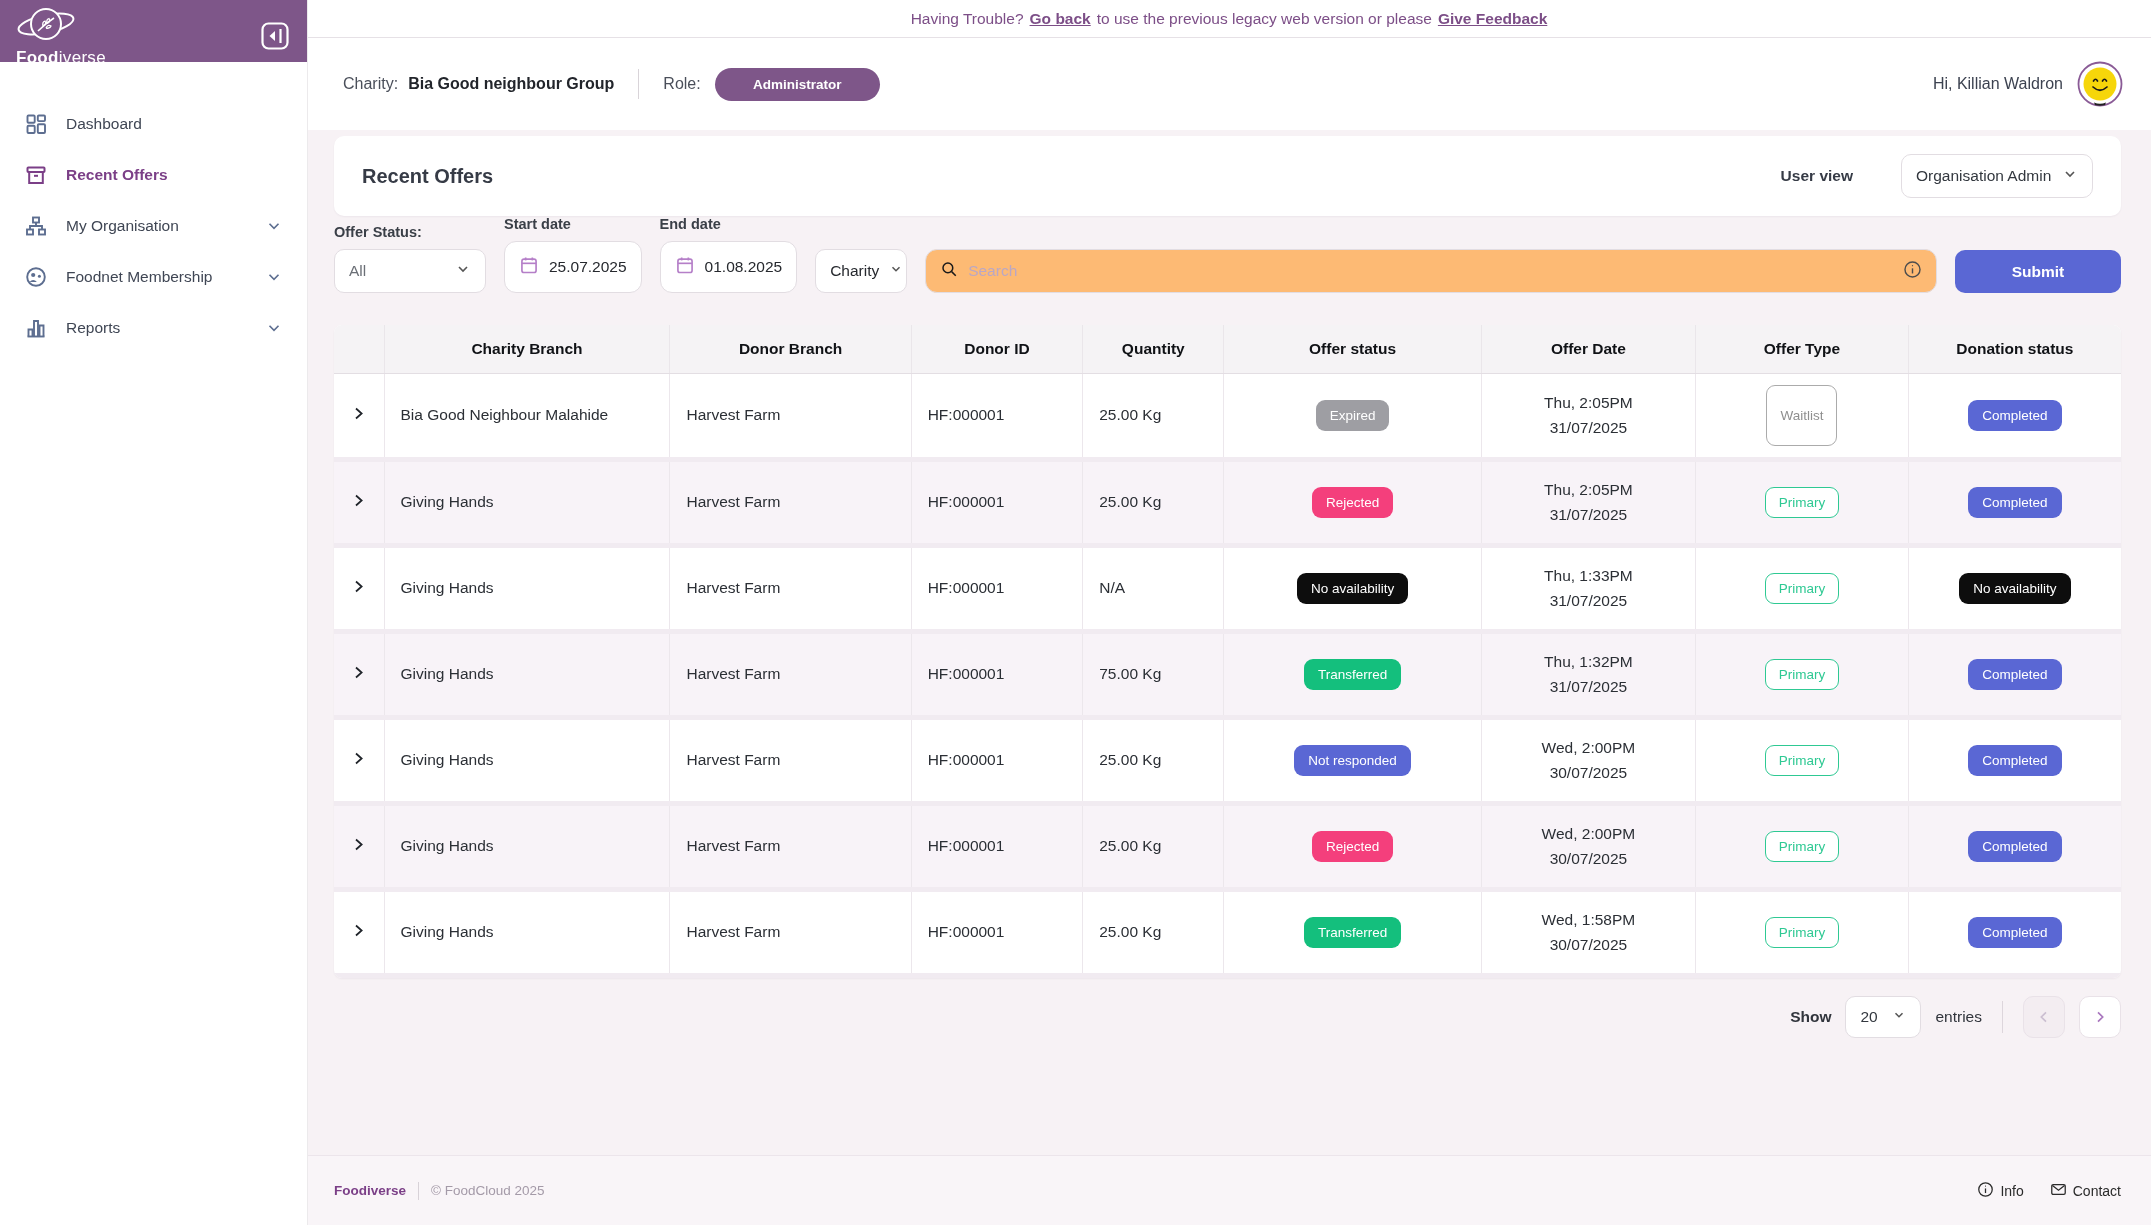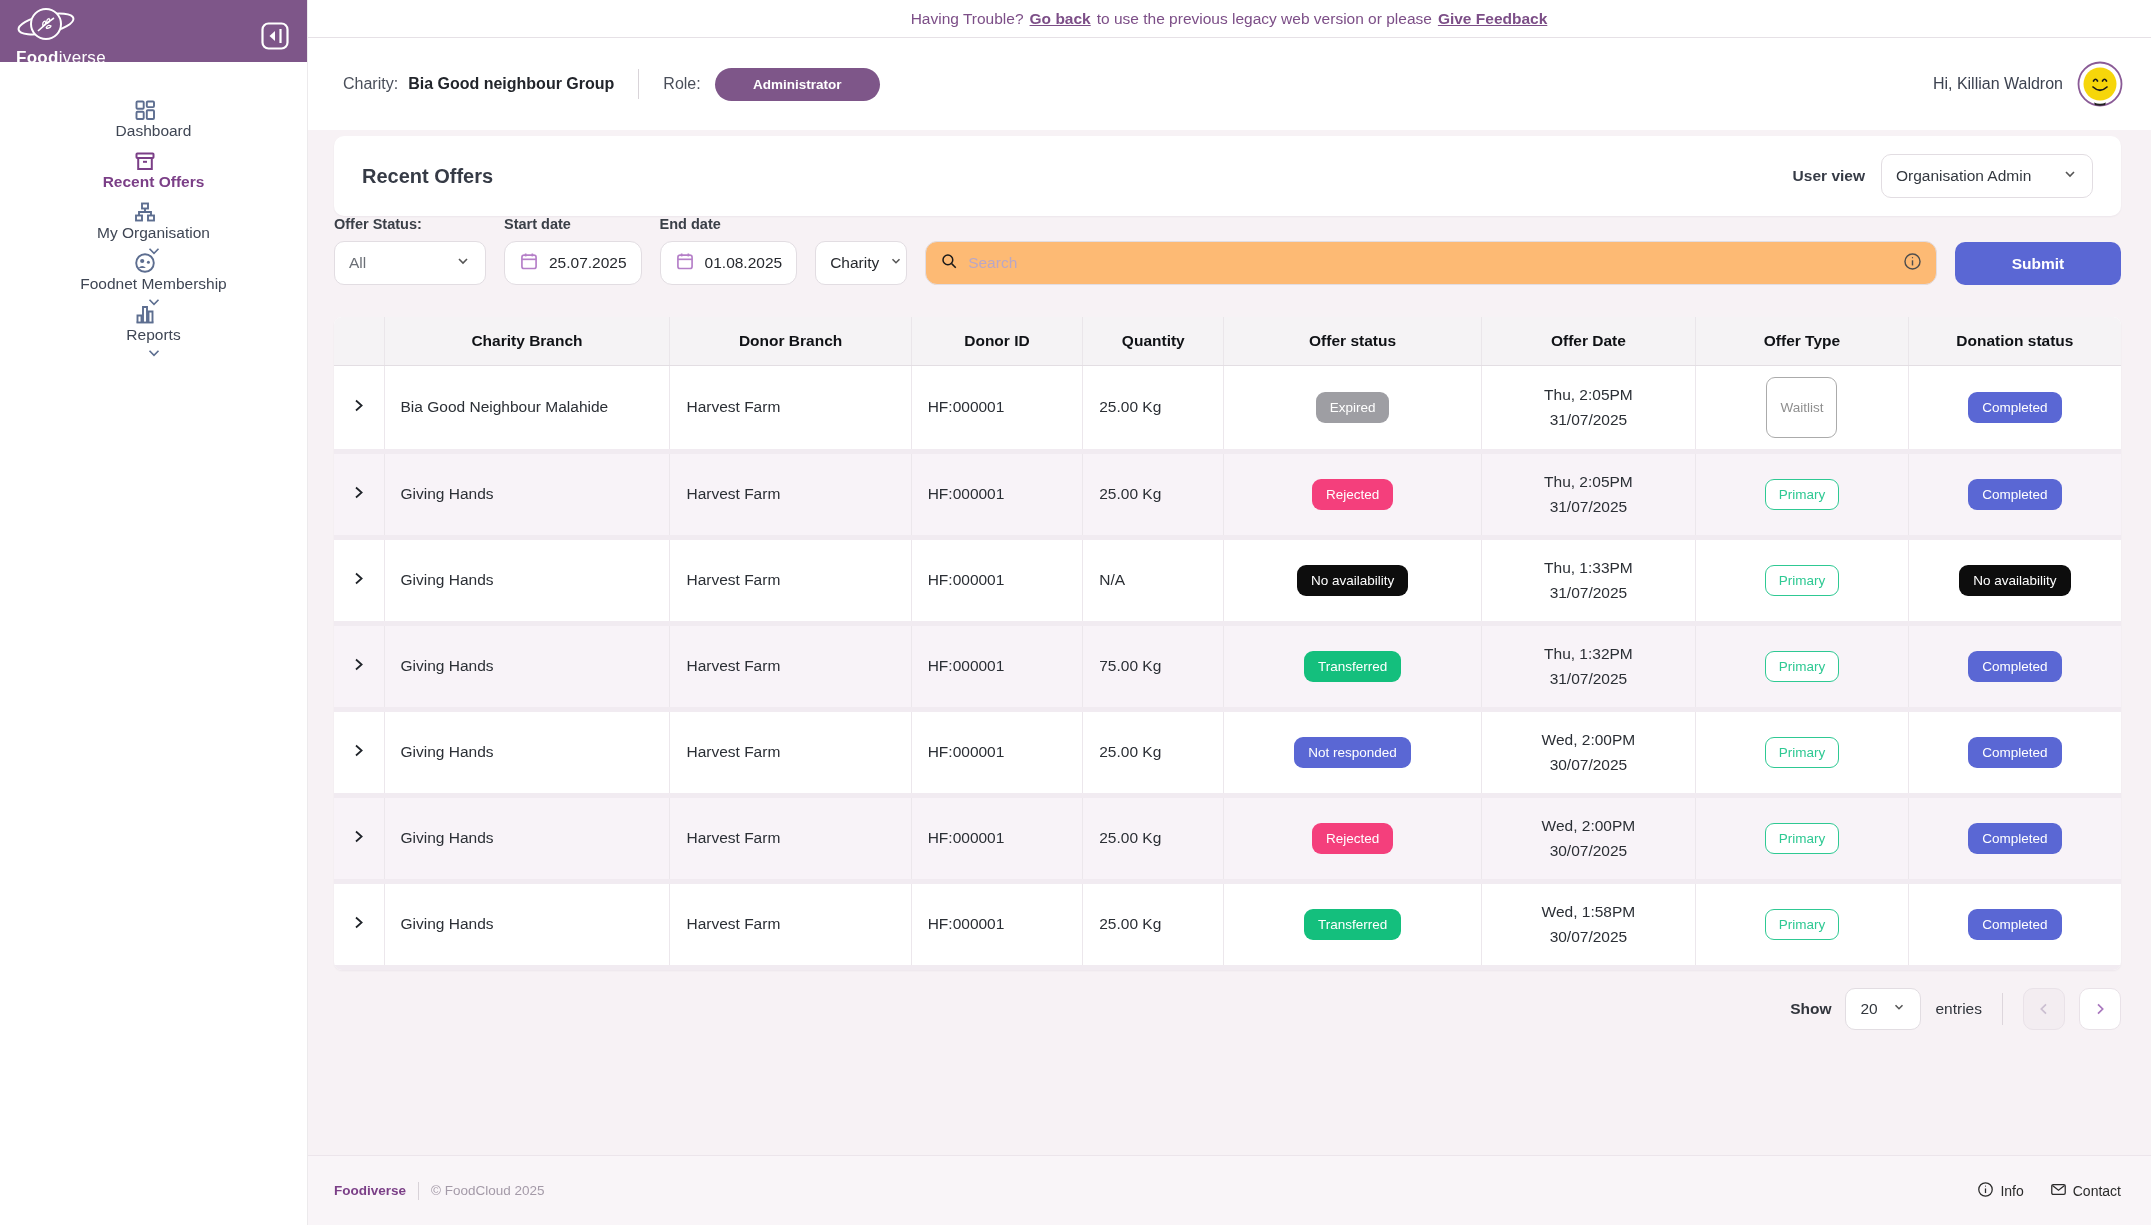--- a/index.html
+++ b/index.html
@@ -14,21 +14,21 @@
   body{font-family:"Liberation Sans",sans-serif;background:var(--page-background);position:relative;overflow:hidden;color:#2b2f35;}
 
   
   .sidebar{position:absolute;left:0;top:0;width:307px;height:1225px;background:#fff;box-shadow:1px 0 0 #eceaec;z-index:5;}
   .sidebar-header{height:62px;background:var(--brand-purple);display:flex;align-items:flex-start;justify-content:space-between;padding:6px 18px 0 16px;}
   .brand{display:flex;flex-direction:column;align-items:flex-start;}
   .brand-text{color:#fff;font-size:17px;letter-spacing:.3px;margin-top:-2px;}
   .brand-text b{font-weight:700;}
   .collapse-btn{margin-top:16px;cursor:pointer;background:none;border:none;}
   .nav{list-style:none;margin-top:36px;}
-  .nav-item{display:flex;align-items:center;height:51px;padding:0 24px;cursor:pointer;color:#3f4654;font-size:15.5px;flex-direction:column;}
+  .nav-item{display:flex;align-items:center;height:51px;padding:0 24px;cursor:pointer;color:#3f4654;font-size:15.5px;}
   .nav-item .ico{width:24px;height:24px;margin-right:18px;flex:0 0 24px;}
   .nav-item .lbl{flex:1;}
   .nav-item.active{color:var(--active-purple);font-weight:700;}
   .nav-item svg{stroke:#5d6e90;}
   .nav-item.active svg{stroke:var(--active-purple);}
   .nav-chev{width:18px;height:18px;}
 
   
   .main{position:absolute;left:307px;top:0;right:0;bottom:0;display:flex;flex-direction:column;}
   .banner{height:38px;background:#fff;border-bottom:1px solid #e6e1e6;display:flex;align-items:center;justify-content:center;font-size:15.5px;color:var(--banner-text);gap:6px;}
@@ -40,28 +40,28 @@
   .role-badge{background:var(--brand-purple);color:#fff;font-size:13.5px;font-weight:700;border-radius:18px;padding:9px 0;min-width:165px;text-align:center;margin-left:14px;}
   .greet{display:flex;align-items:center;gap:14px;font-size:16px;color:#3c4250;}
   .avatar{width:46px;height:46px;cursor:pointer;}
 
   .content{flex:1;padding:6px 30px 0 27px;}
   .title-card{height:80px;background:#fff;border-radius:10px;box-shadow:0 1px 2px rgba(40,20,50,.05);display:flex;align-items:center;justify-content:space-between;padding:0 28px;}
   .page-title{font-size:20px;font-weight:700;color:#363b46;}
   .userview{display:flex;align-items:center;gap:16px;}
   .userview-label{font-size:15.5px;font-weight:700;color:#363b46;padding-left:24px;}
   .select{background:#fff;border:1px solid #e2dde2;border-radius:10px;height:44px;display:flex;align-items:center;justify-content:space-between;padding:0 14px;font-size:15.5px;color:#33383f;cursor:pointer;gap:10px;}
-  .uv-select{width:212px;}
+  .uv-select{width:192px;margin-left:32px;}
 
   
   .filters{display:flex;align-items:flex-end;gap:18px;}
   .fgroup{display:flex;flex-direction:column;}
   .flabel{font-size:14.5px;font-weight:700;color:#3a3f47;margin-bottom:9px;}
   .status-select{width:152px;color:#6b6f76;}
-  .date-box{background:#fff;border:1px solid #e2dde2;border-radius:12px;height:44px;display:flex;align-items:center;padding:0 14px;gap:10px;font-size:15.5px;color:#26292e;cursor:pointer;}
+  .date-box{background:#fff;border:1px solid #e2dde2;border-radius:12px;height:52px;display:flex;align-items:center;padding:0 14px;gap:10px;font-size:15.5px;color:#26292e;cursor:pointer;}
   .entity-select{width:92px;color:#26292e;}
   .search-wrap{flex:1;background:#fdba74;border:1px solid #e2dde2;border-radius:12px;height:44px;display:flex;align-items:center;padding:0 14px;gap:10px;}
   .search-input{flex:1;border:none;outline:none;font-size:15.5px;color:#33383f;font-family:"Liberation Sans",sans-serif;background:transparent;}
   .search-input::placeholder{color:#b9a7c6;}
   .submit-btn{width:166px;height:43px;border:none;border-radius:10px;background:var(--accent-indigo);color:#fff;font-size:15.5px;font-weight:700;cursor:pointer;font-family:"Liberation Sans",sans-serif;}
 
   
   .table-card{margin-top:32px;background:#fff;border-radius:8px;overflow:hidden;box-shadow:0 1px 2px rgba(40,20,50,.05);}
   table{width:100%;border-collapse:collapse;}
   thead th{background:#f5f3f5;height:48px;font-size:15.5px;font-weight:700;color:#101216;border-right:1px solid #eae6ea;border-bottom:1px solid #e3dee3;}

